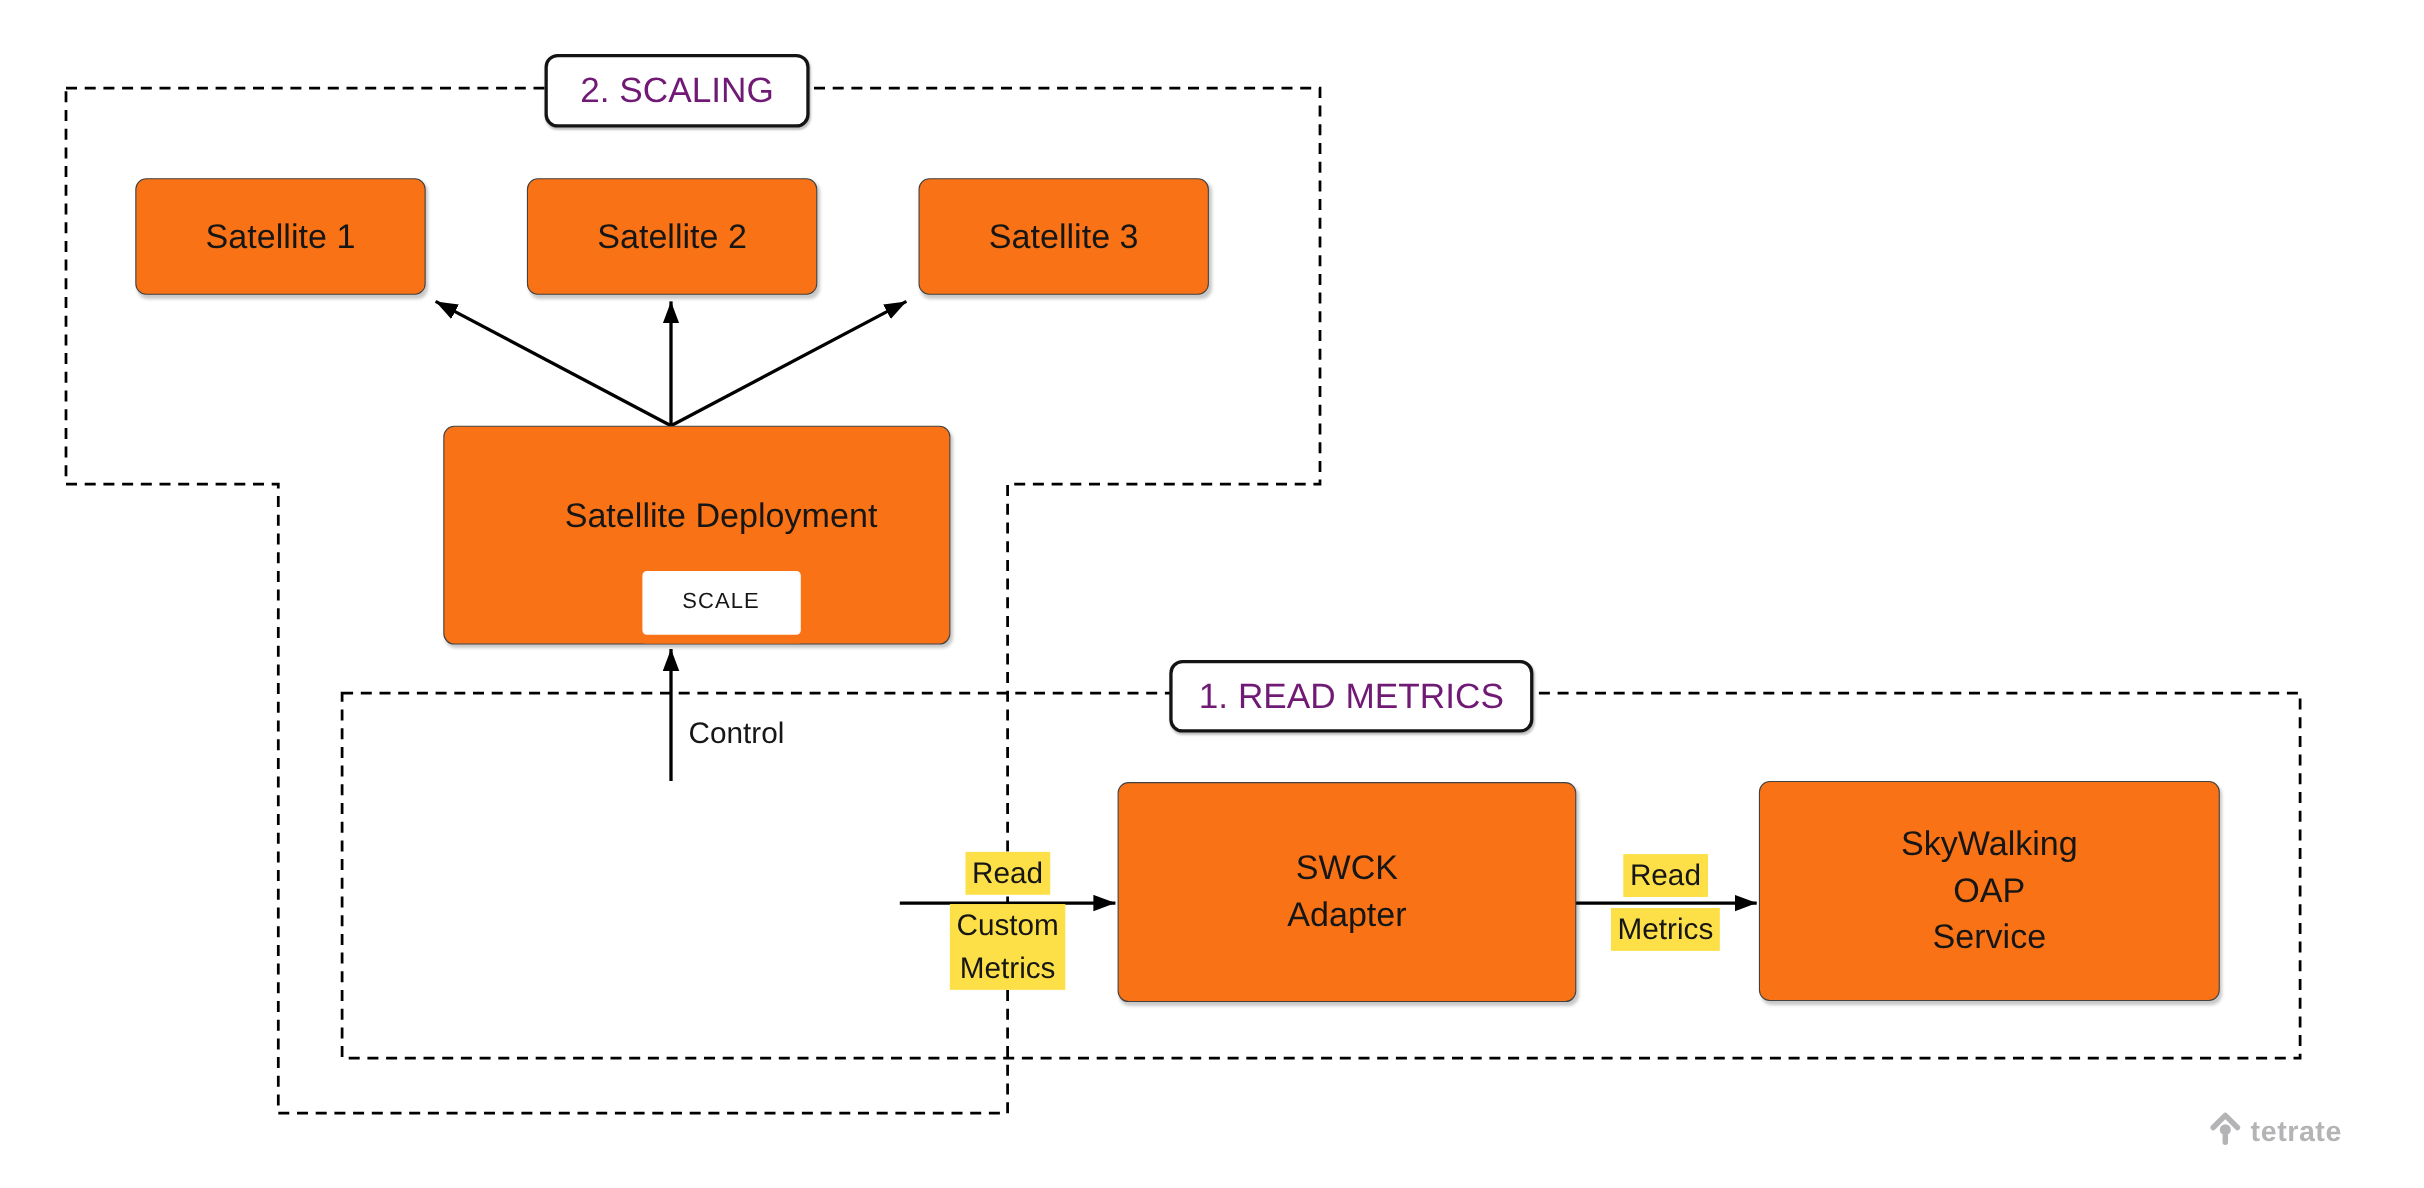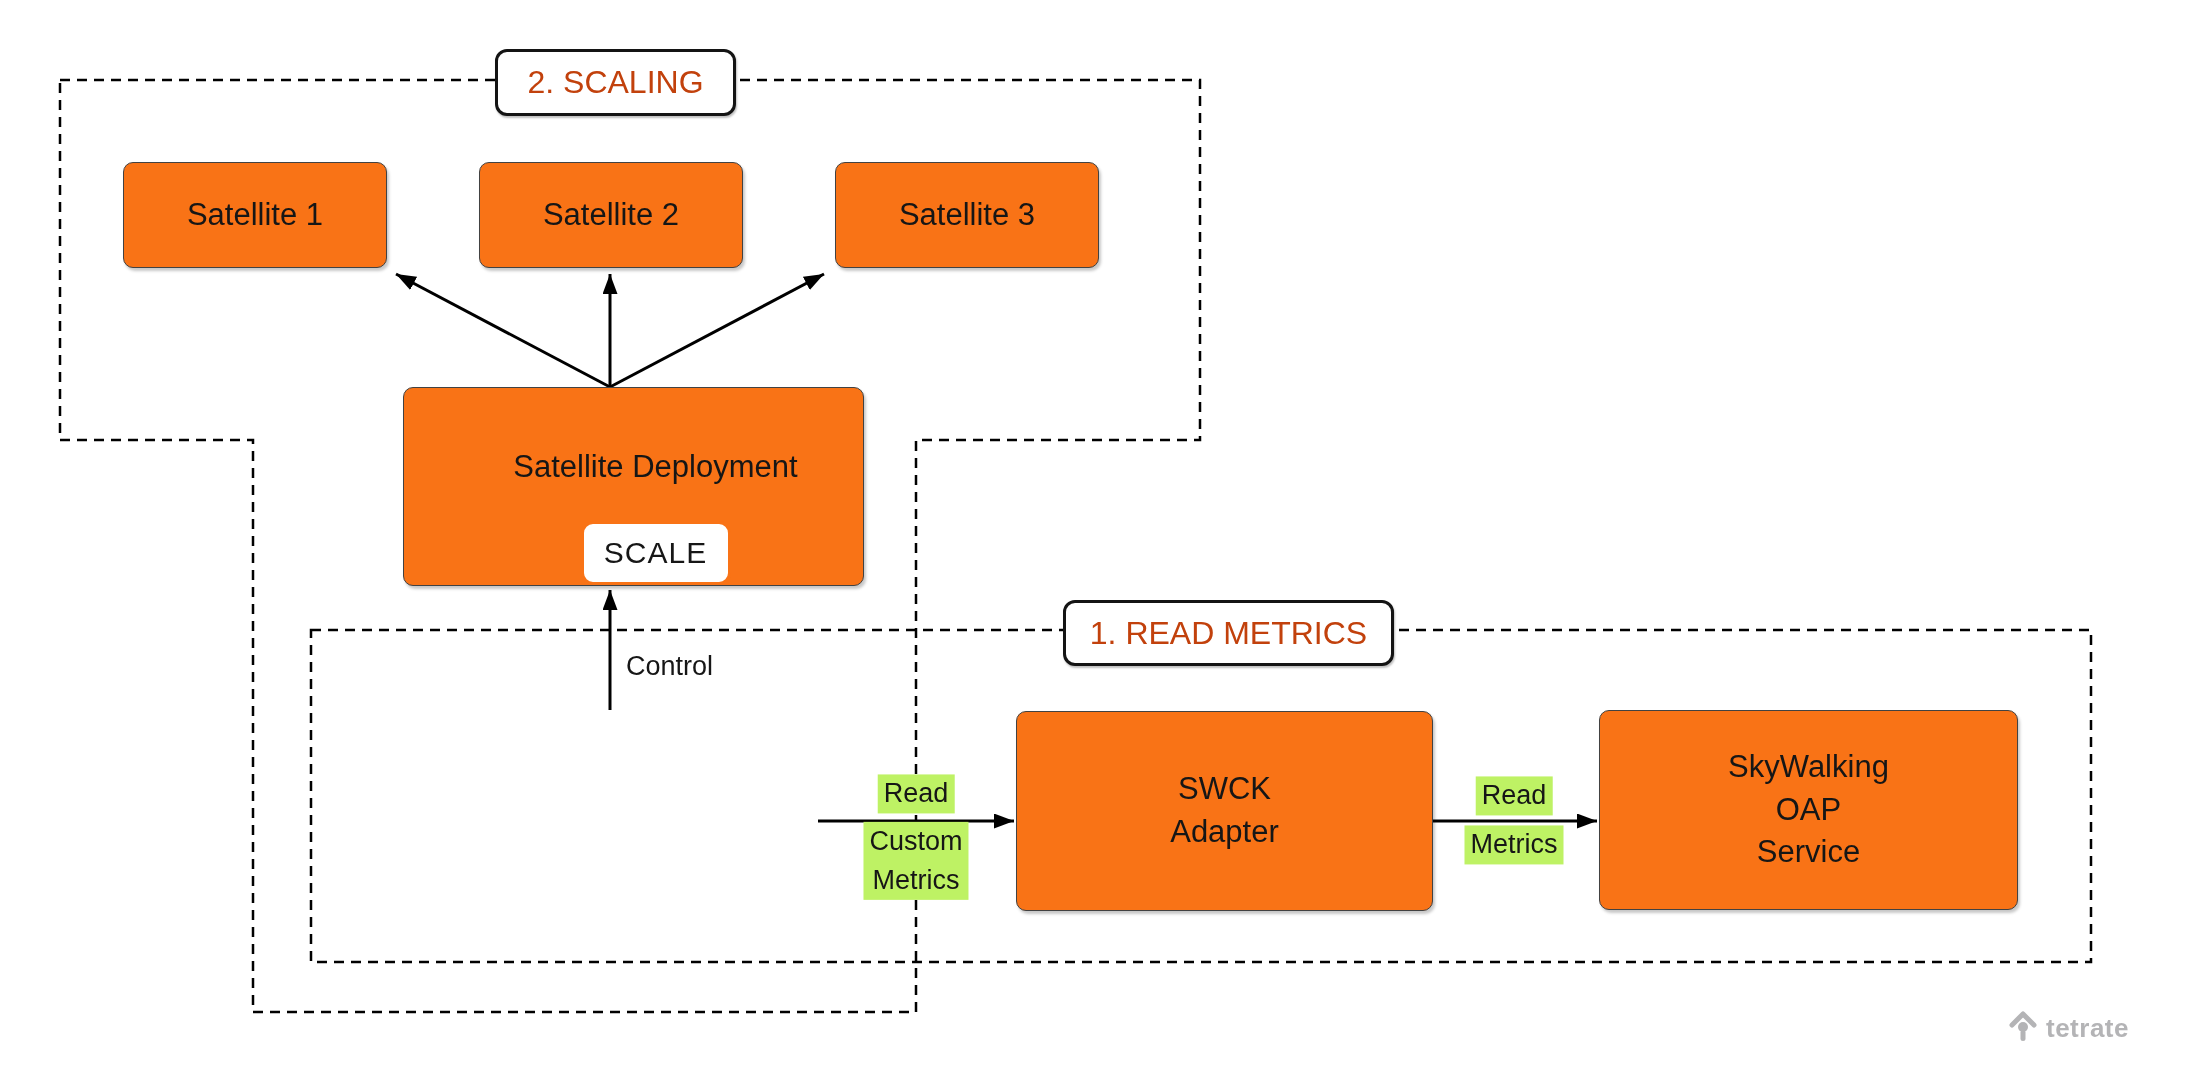--- a/index.html
+++ b/index.html
@@ -30,53 +30,53 @@
   .node-satellite2{left:479px;top:162px;width:262px;height:104px;}
   .node-satellite3{left:835px;top:162px;width:262px;height:104px;}
   .node-deployment{
     left:403px;top:387px;width:415px;height:197px;
     flex-direction:column;justify-content:flex-end;
     padding-top:0;
     padding-left:44px;
   }
   .node-deployment .node-title{margin-top:34px;font-size:31px;}
   .badge{
-    margin-top:32px;
+    margin-top:20px;
     width:144px;height:58px;
     background:#ffffff;
-    border:3px solid #f97316;
+    border:8px solid #f97316;
     border-radius:12px;
     display:flex;align-items:center;justify-content:center;
-    font-size:30px;letter-spacing:1px;
+    font-size:20px;letter-spacing:1px;
   }
   .node-hpa{left:403px;top:710px;width:415px;height:198px;}
   .node-swck{left:1016px;top:711px;width:415px;height:198px;}
   .node-oap{left:1599px;top:710px;width:417px;height:198px;}
 
   
   .group-label{
     position:absolute;
     background:#ffffff;
     border:3px solid #141414;
     border-radius:12px;
     box-shadow:1px 2px 2px rgba(0,0,0,0.25);
     display:flex;align-items:center;justify-content:center;
     font-size:32px;
-    color:#c2410c;
+    color:#701a75;
     z-index:3;
   }
   .label-scaling{left:495px;top:49px;width:235px;height:61px;}
   .label-read-metrics{left:1063px;top:600px;width:325px;height:60px;}
 
   
   .edge-label{
     position:absolute;
     font-size:27px;line-height:1.45;
     color:#161616;
-    background:#bef264;
+    background:#fde047;
     padding:0 6px;
     white-space:pre-line;
     z-index:2;
   }
   .centered{transform:translate(-50%,-50%);text-align:center;}
   .lbl-control{left:620px;top:667px;transform:translateY(-50%);background:transparent;}
   .lbl-read-1{left:916px;top:794px;}
   .lbl-custom-metrics{left:916px;top:861px;}
   .lbl-read-2{left:1514px;top:796px;}
   .lbl-metrics-2{left:1514px;top:845px;}

